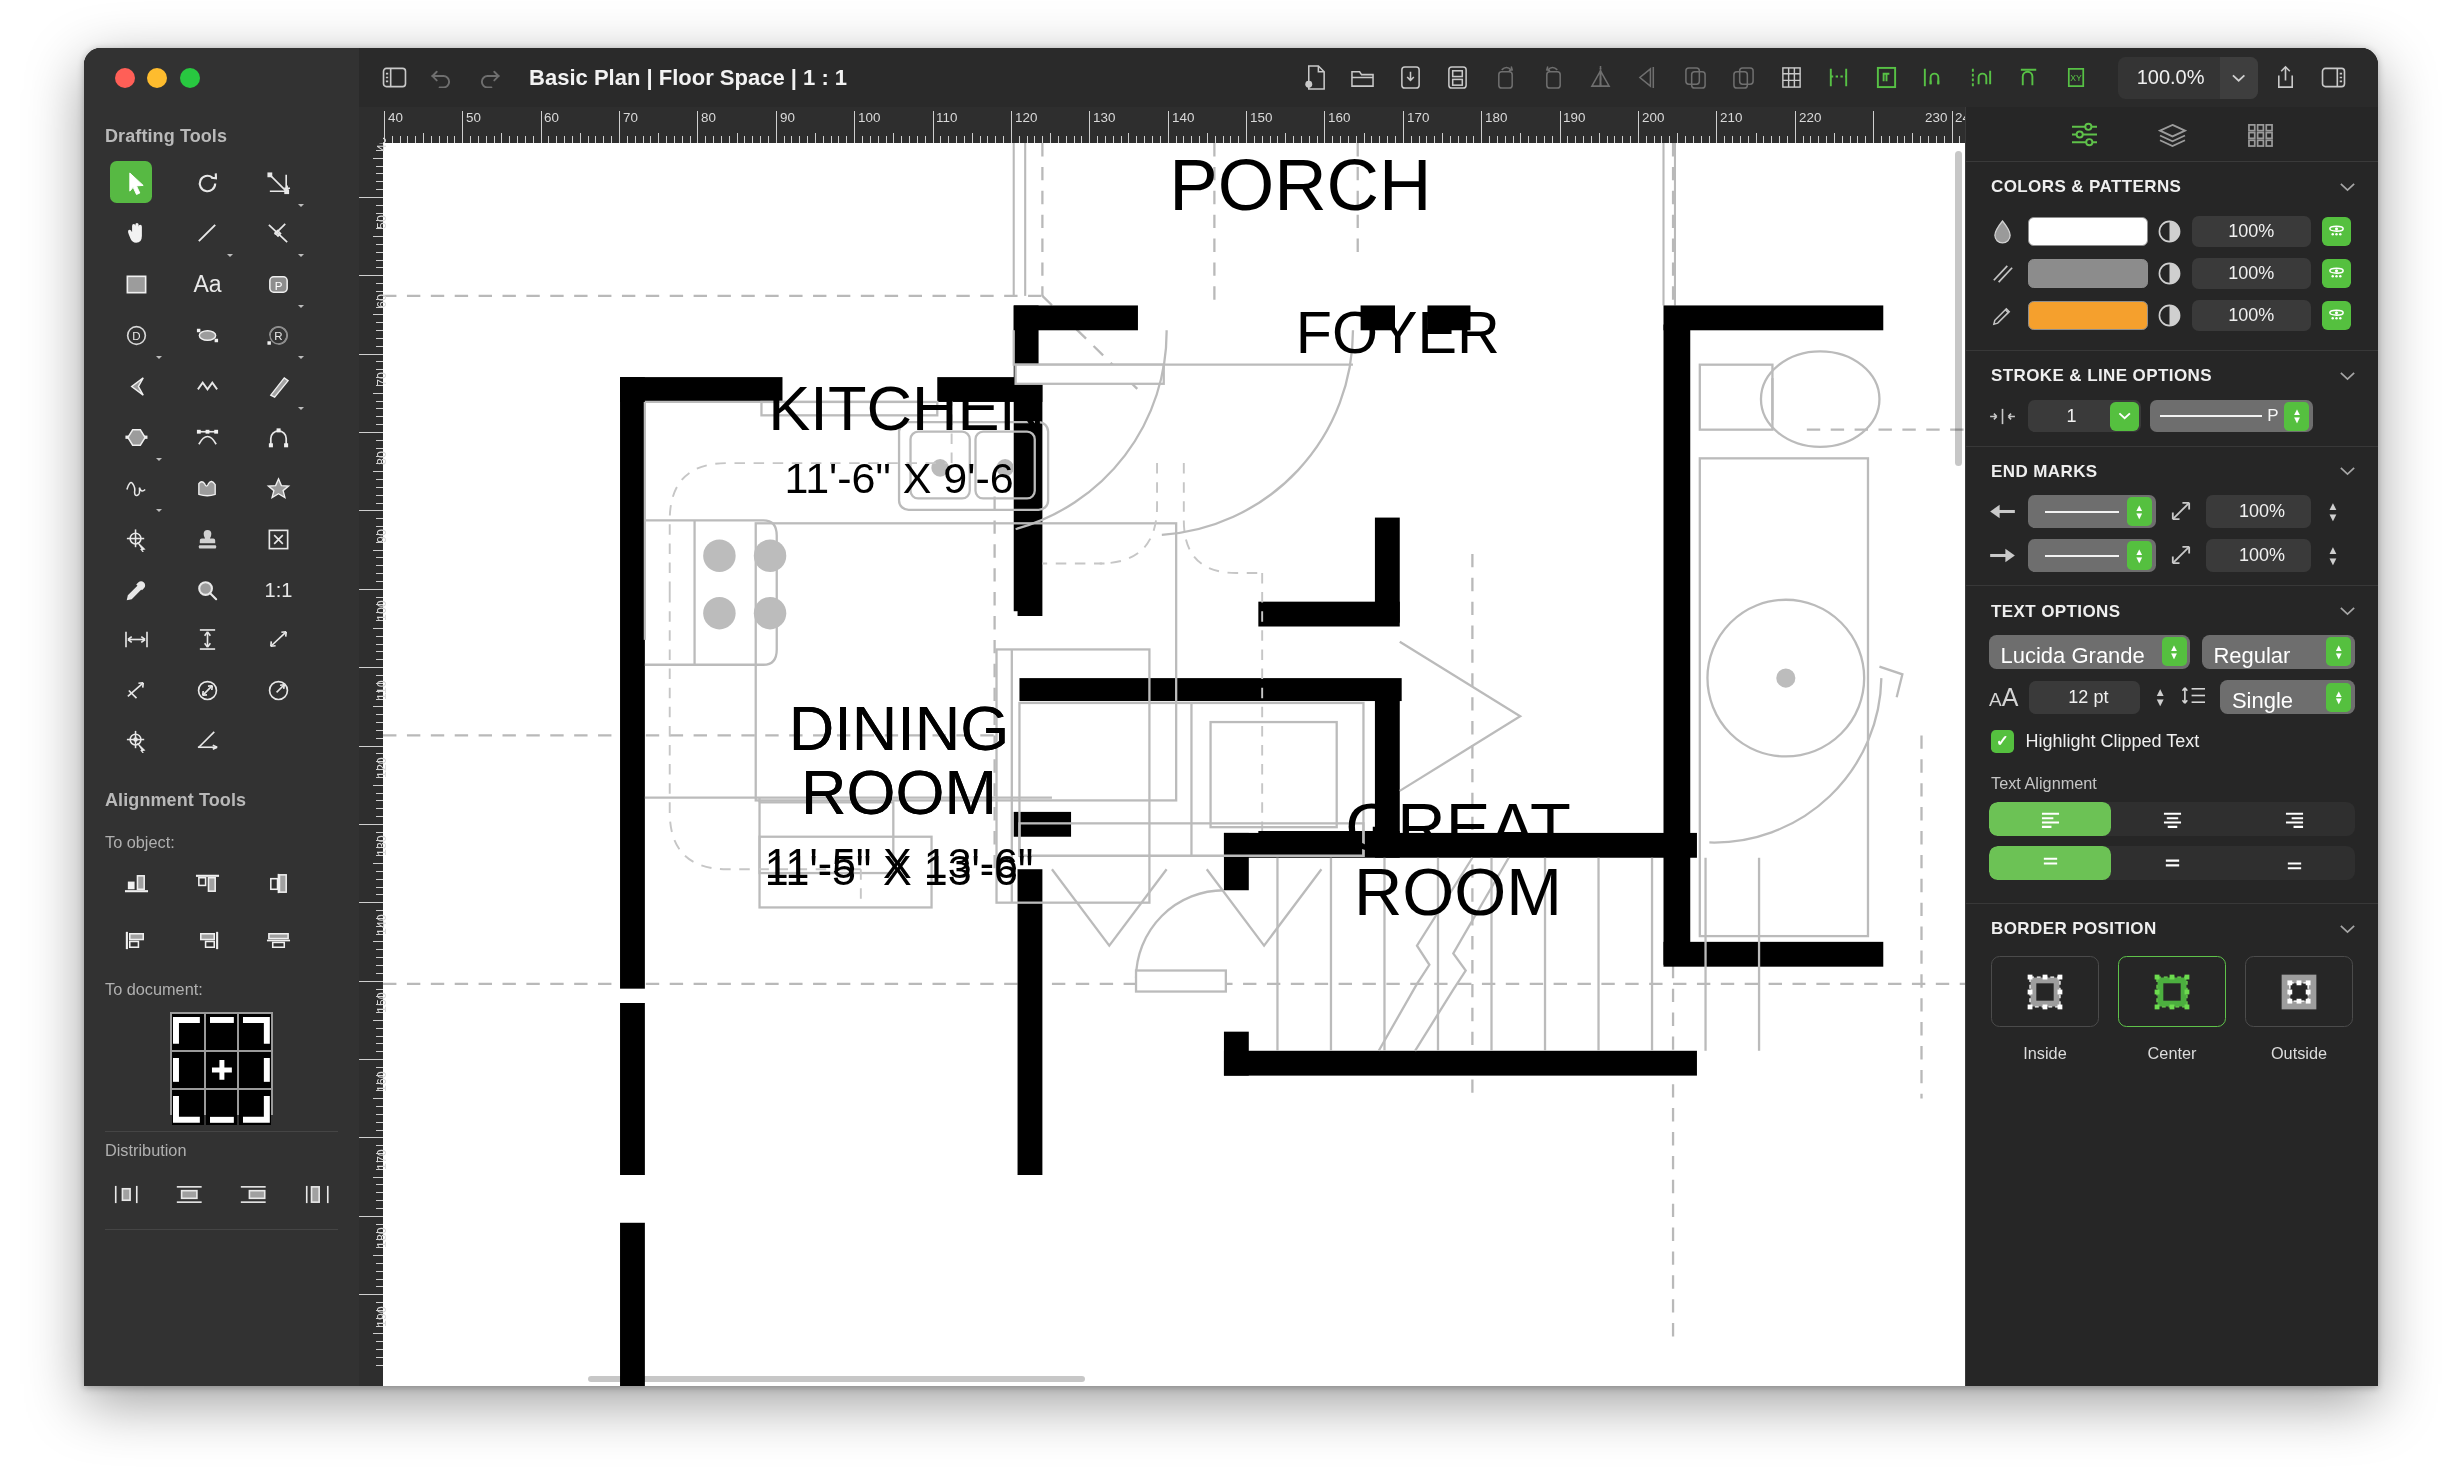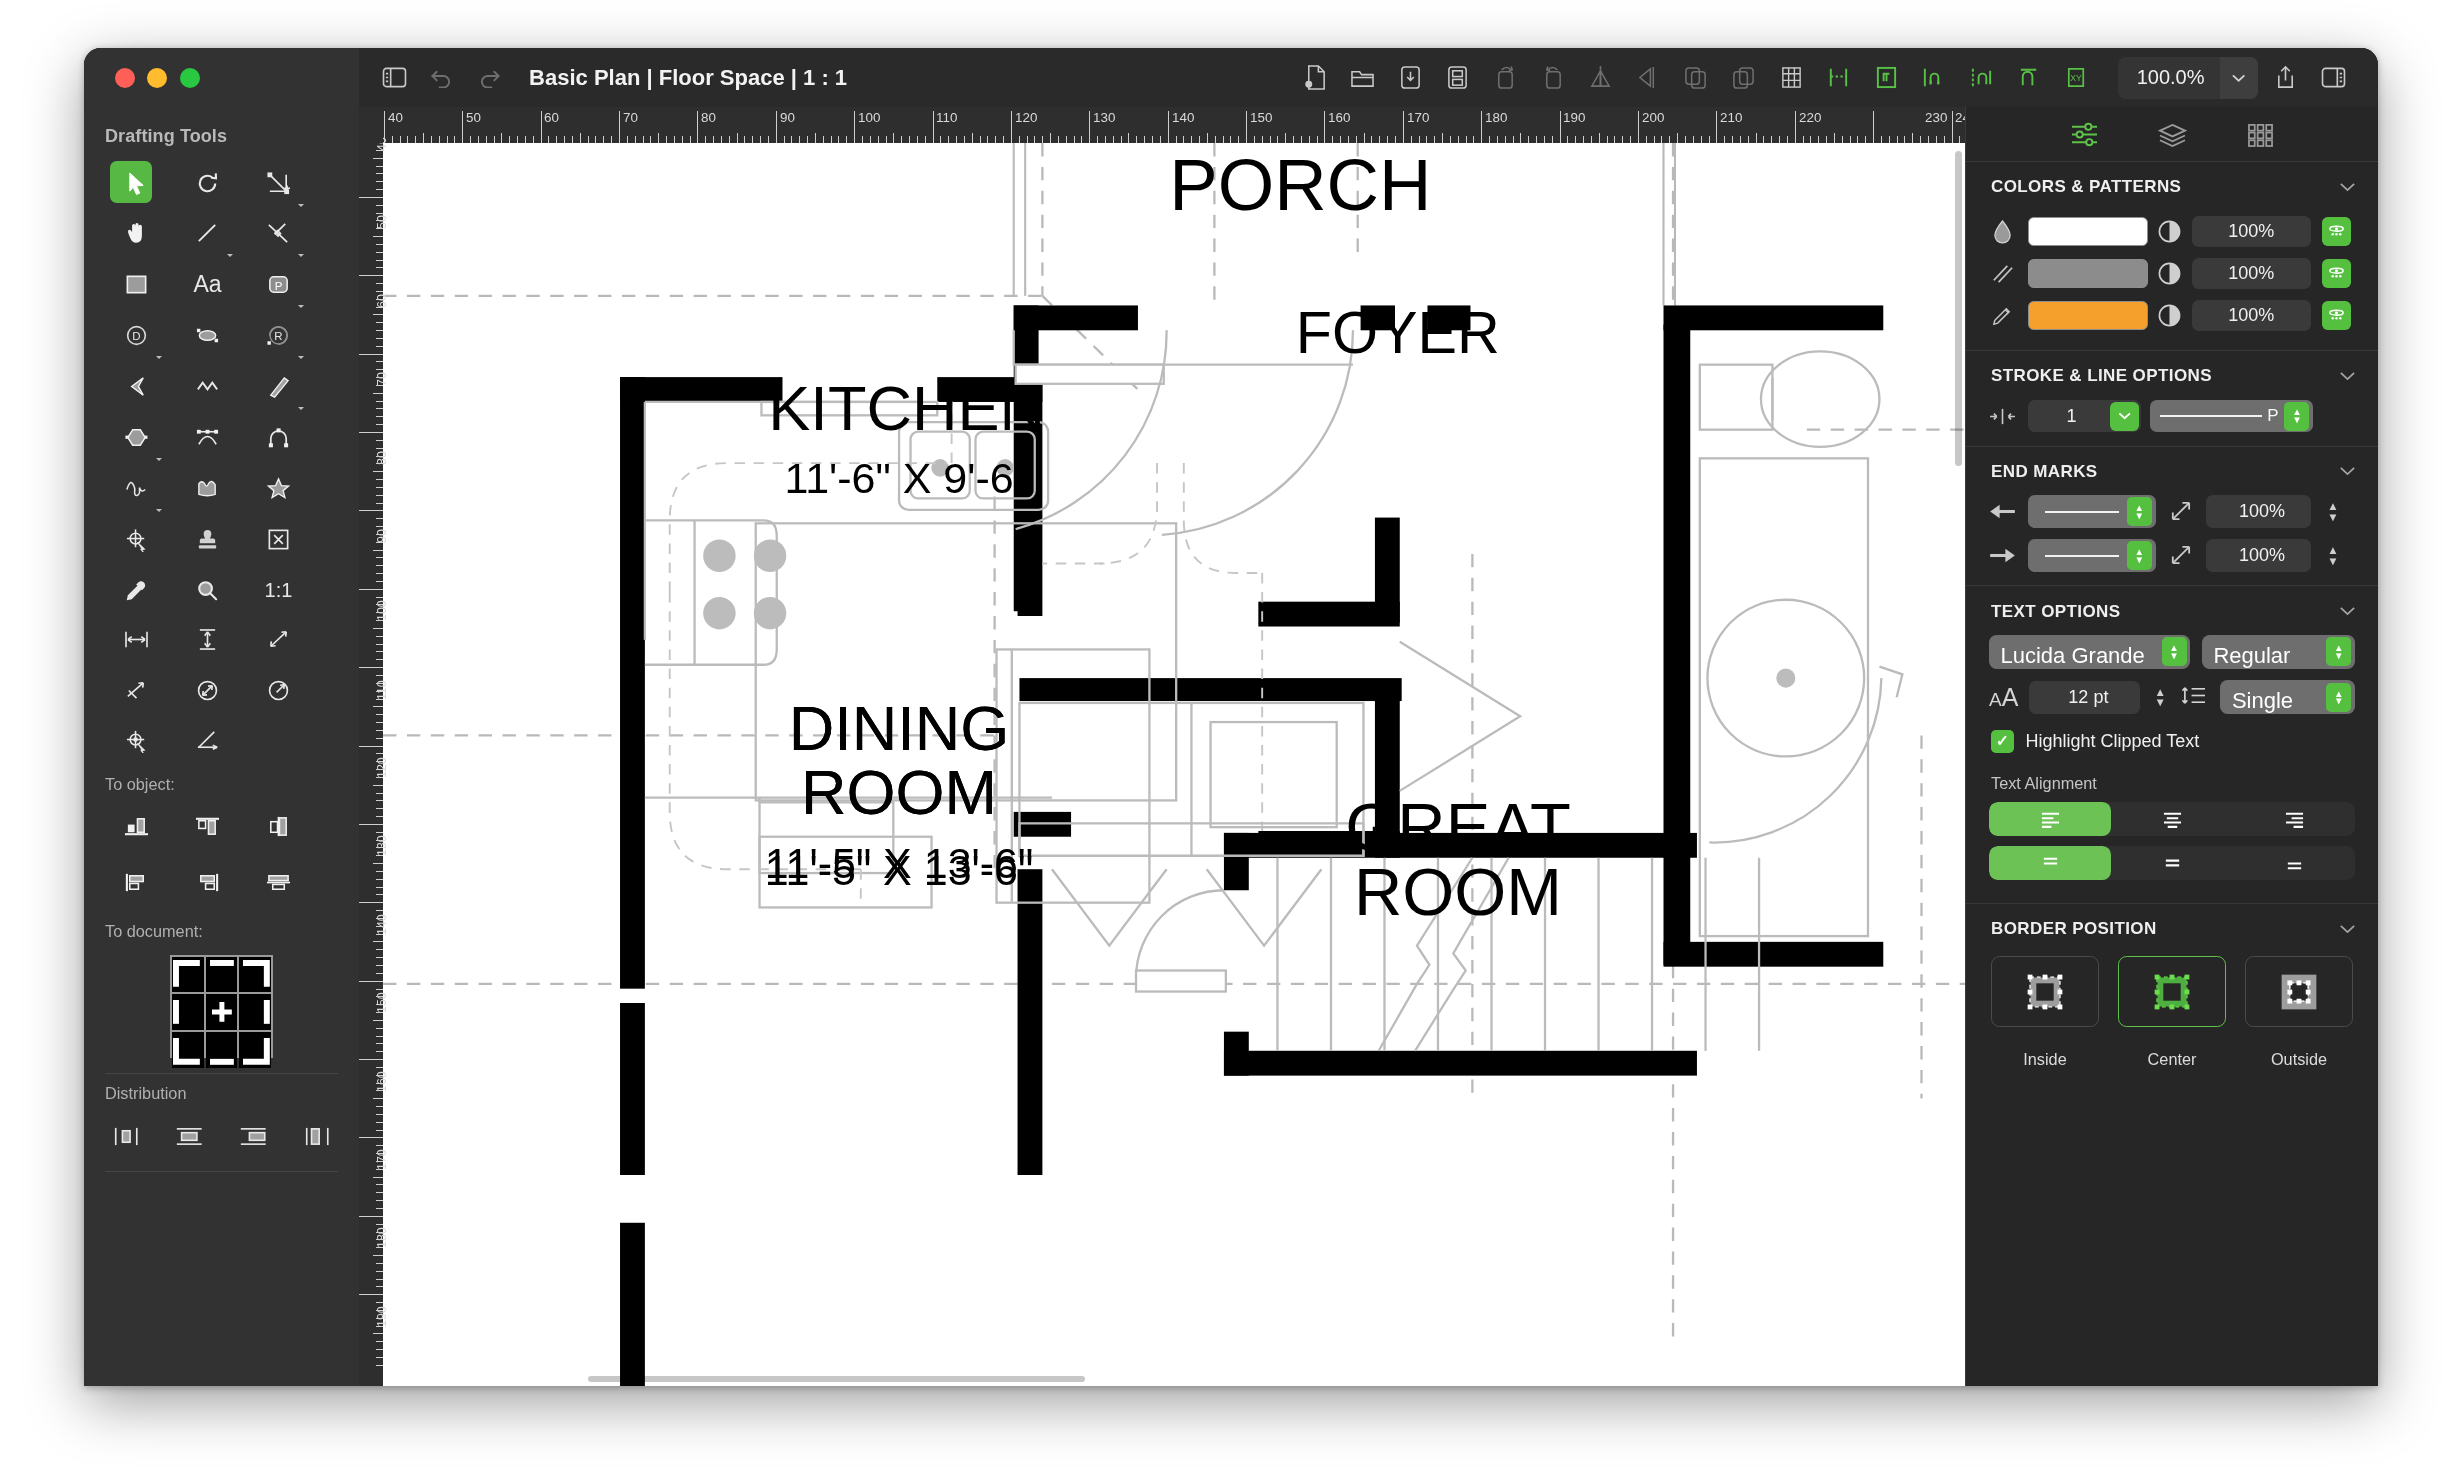--- a/index.html
+++ b/index.html
@@ -264,21 +264,21 @@
   }
   .seg.on { background: #6cc255; border-radius: 8.6px; }
   .checkrow { display: flex; align-items: center; gap: 11.5px; padding: 3.8px 25px 0 25px; }
   .checkbox {
     width: 23px; height: 23px; background: #55c03f; border-radius: 4.8px;
     display:flex; align-items:center; justify-content:center;
     color: #fff; font-size: 15.3px; font-weight: bold;
   }
   .checklabel { color: #f0f0f0; font-size: 18px; }
   .bp-row { display: flex; gap: 19px; padding: 3.8px 25px 0 25px; }
-  .bp-item { flex: 1; display: flex; flex-direction: column; align-items: center; gap: 23px; }
+  .bp-item { flex: 1; display: flex; flex-direction: column; align-items: center; gap: 17px; }
   .bp-box {
     width: 100%; height: 71px; border-radius: 8.6px;
     border: 1px solid #4b4b4b; display:flex; align-items:center; justify-content:center;
   }
   .bp-box.on { border-color: #5fc24a; }
   .bp-label { color: #dcdcdc; font-size: 16.3px; }
   
   #vscroll {
     position:absolute; right: 2.9px; top: 44px; width: 6.7px; height: 315px;
     background: rgba(0,0,0,.22); border-radius: 3.8px; z-index: 8;
@@ -714,20 +714,21 @@
         <div class="tool">
           <svg width="25" height="25" viewBox="0 0 26 26" fill="none" stroke="#e8e8e8" stroke-width="1.7">
               <path d="M4 20 L20 4"></path>
               <line x1="3" y1="20" x2="23" y2="20"></line>
               <path d="M23 20 L18.5 17.8 M23 20 L18.5 22.2"></path>
             </svg>
           </div>
         <div class="tool"></div>
       </div>
 
+      <div class="lp-head" style="padding-top:25px">Alignment Tools</div>
       <div class="lp-sub">To object:</div>
       <div class="align-grid">
         <div class="tool">
           <svg width="29" height="25" viewBox="0 0 30 26" stroke="#f0f0f0" stroke-width="1.6" fill="none">
               <rect x="6" y="11" width="7" height="8" fill="#f0f0f0" stroke="none"></rect>
               <rect x="16" y="5" width="7" height="14" fill="#a0a0a0"></rect>
               <line x1="3" y1="21" x2="27" y2="21" stroke-width="2.2"></line>
             </svg>
           </div>
         <div class="tool">

